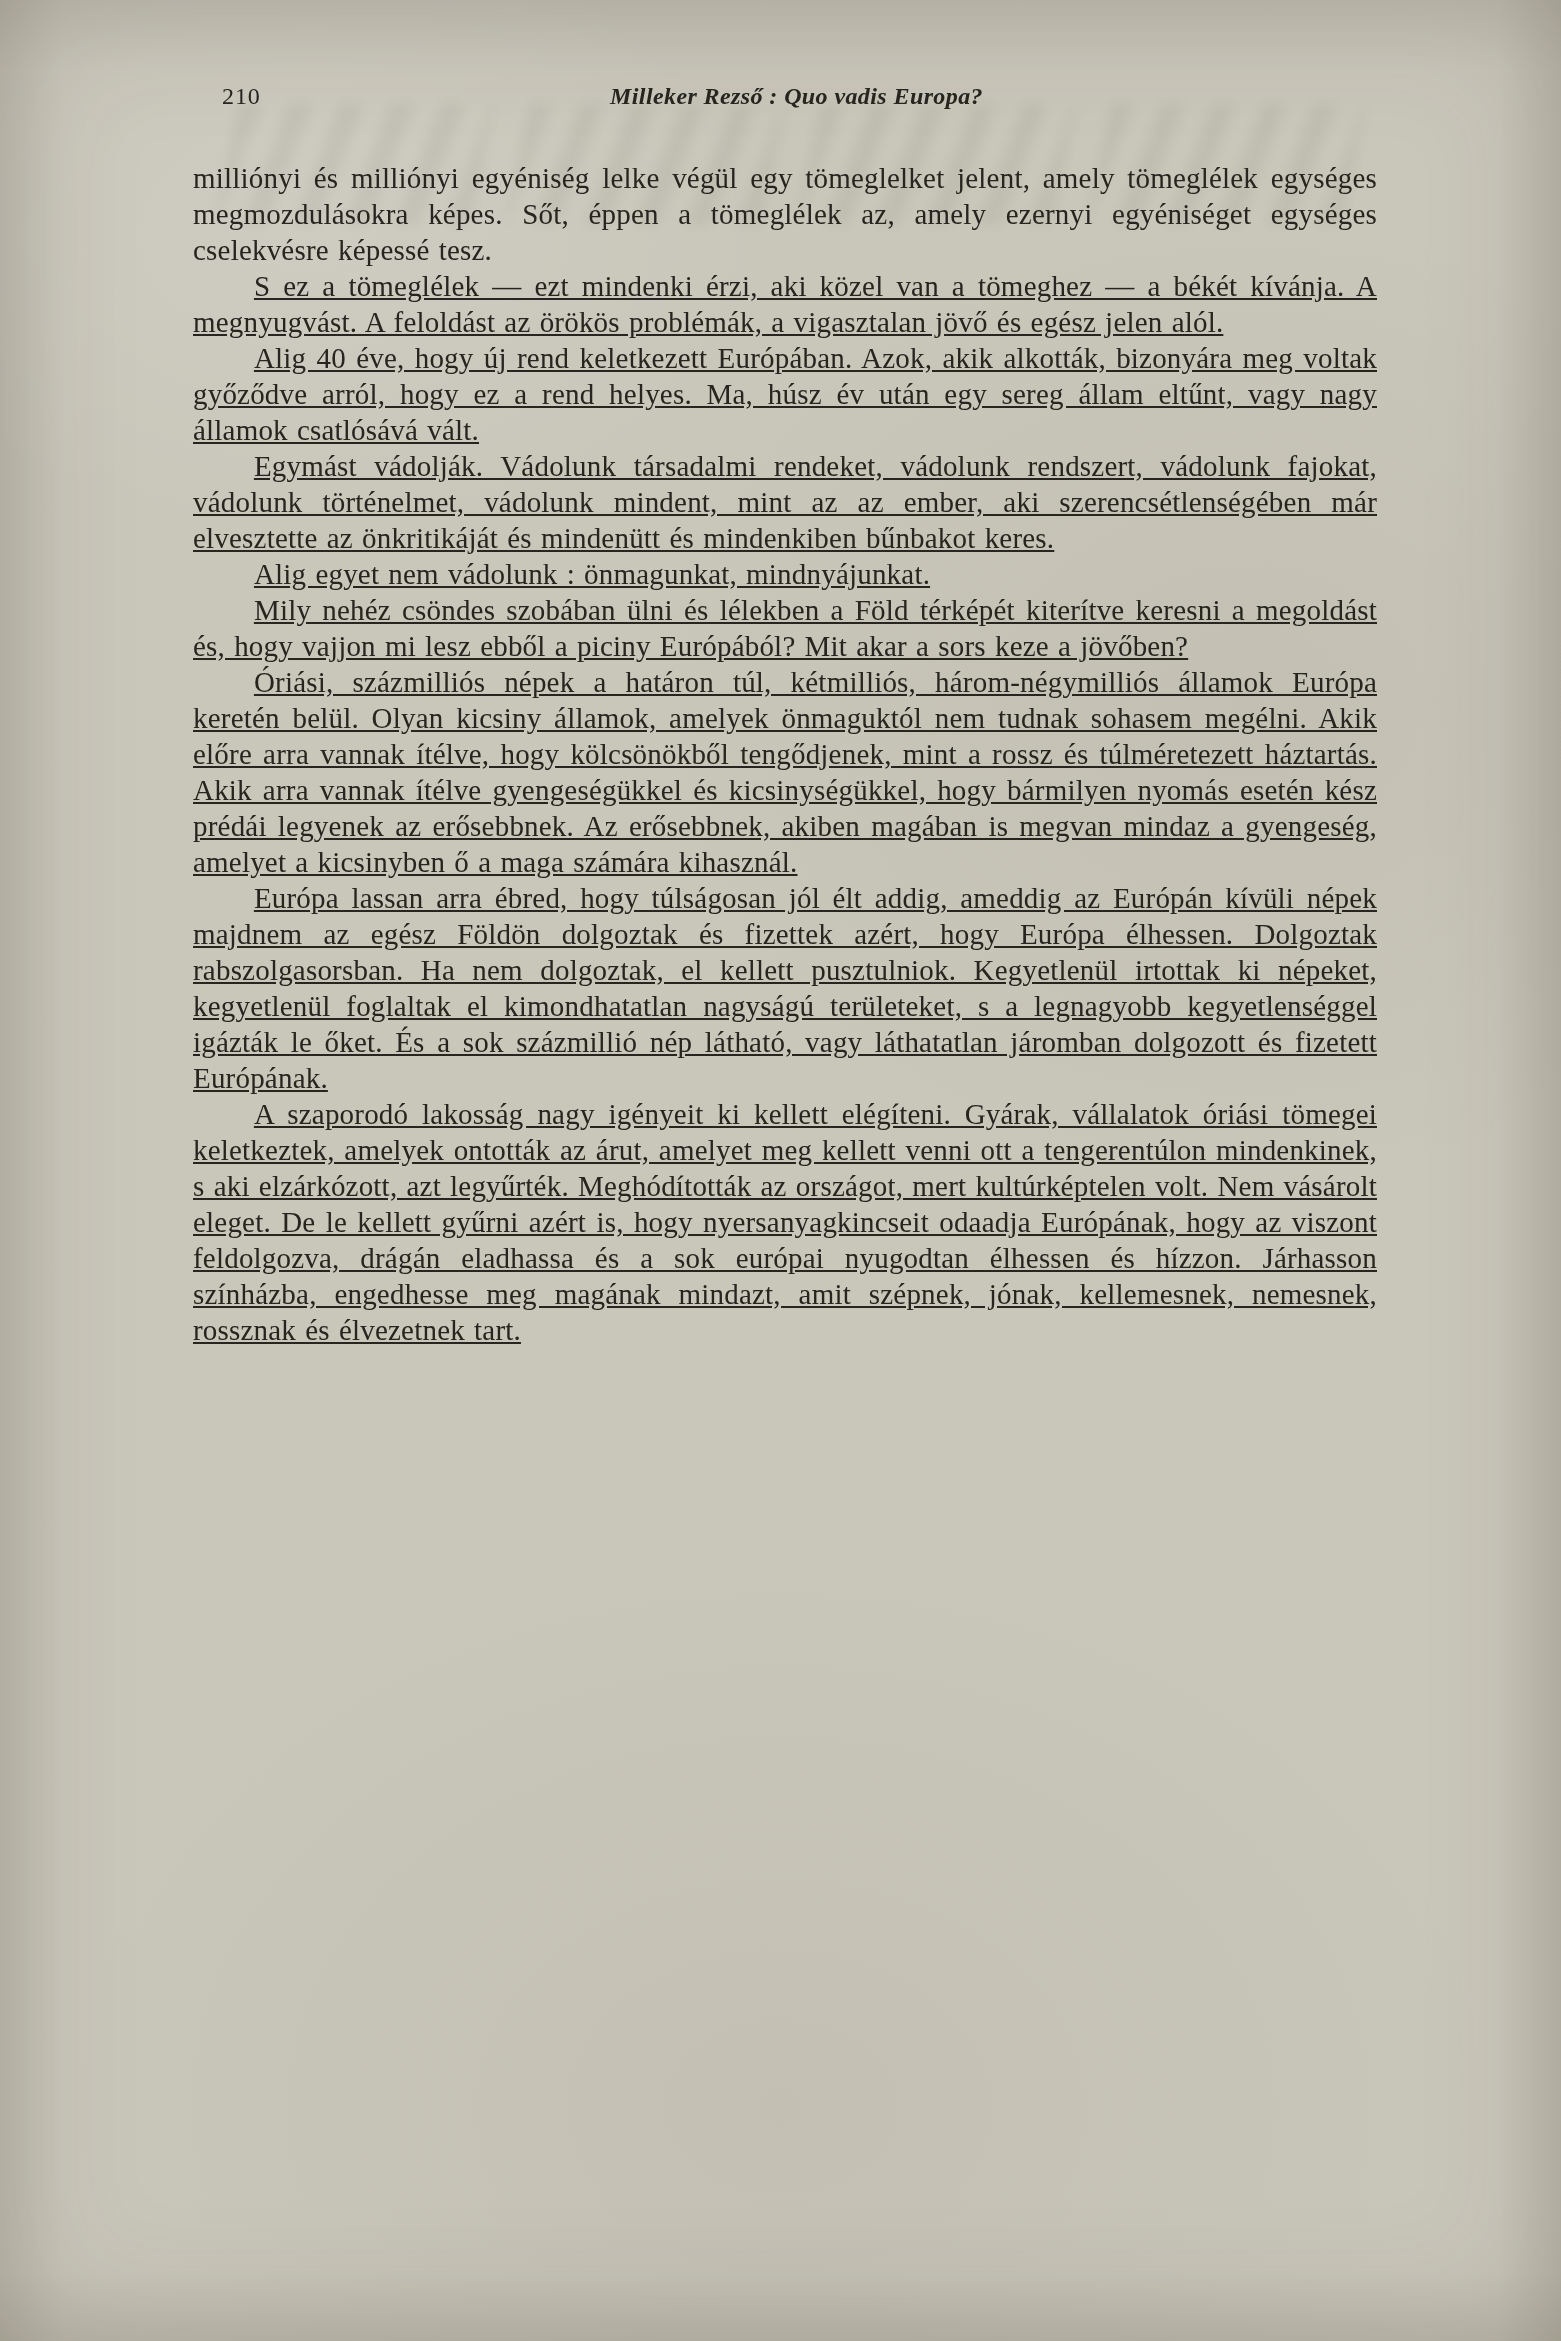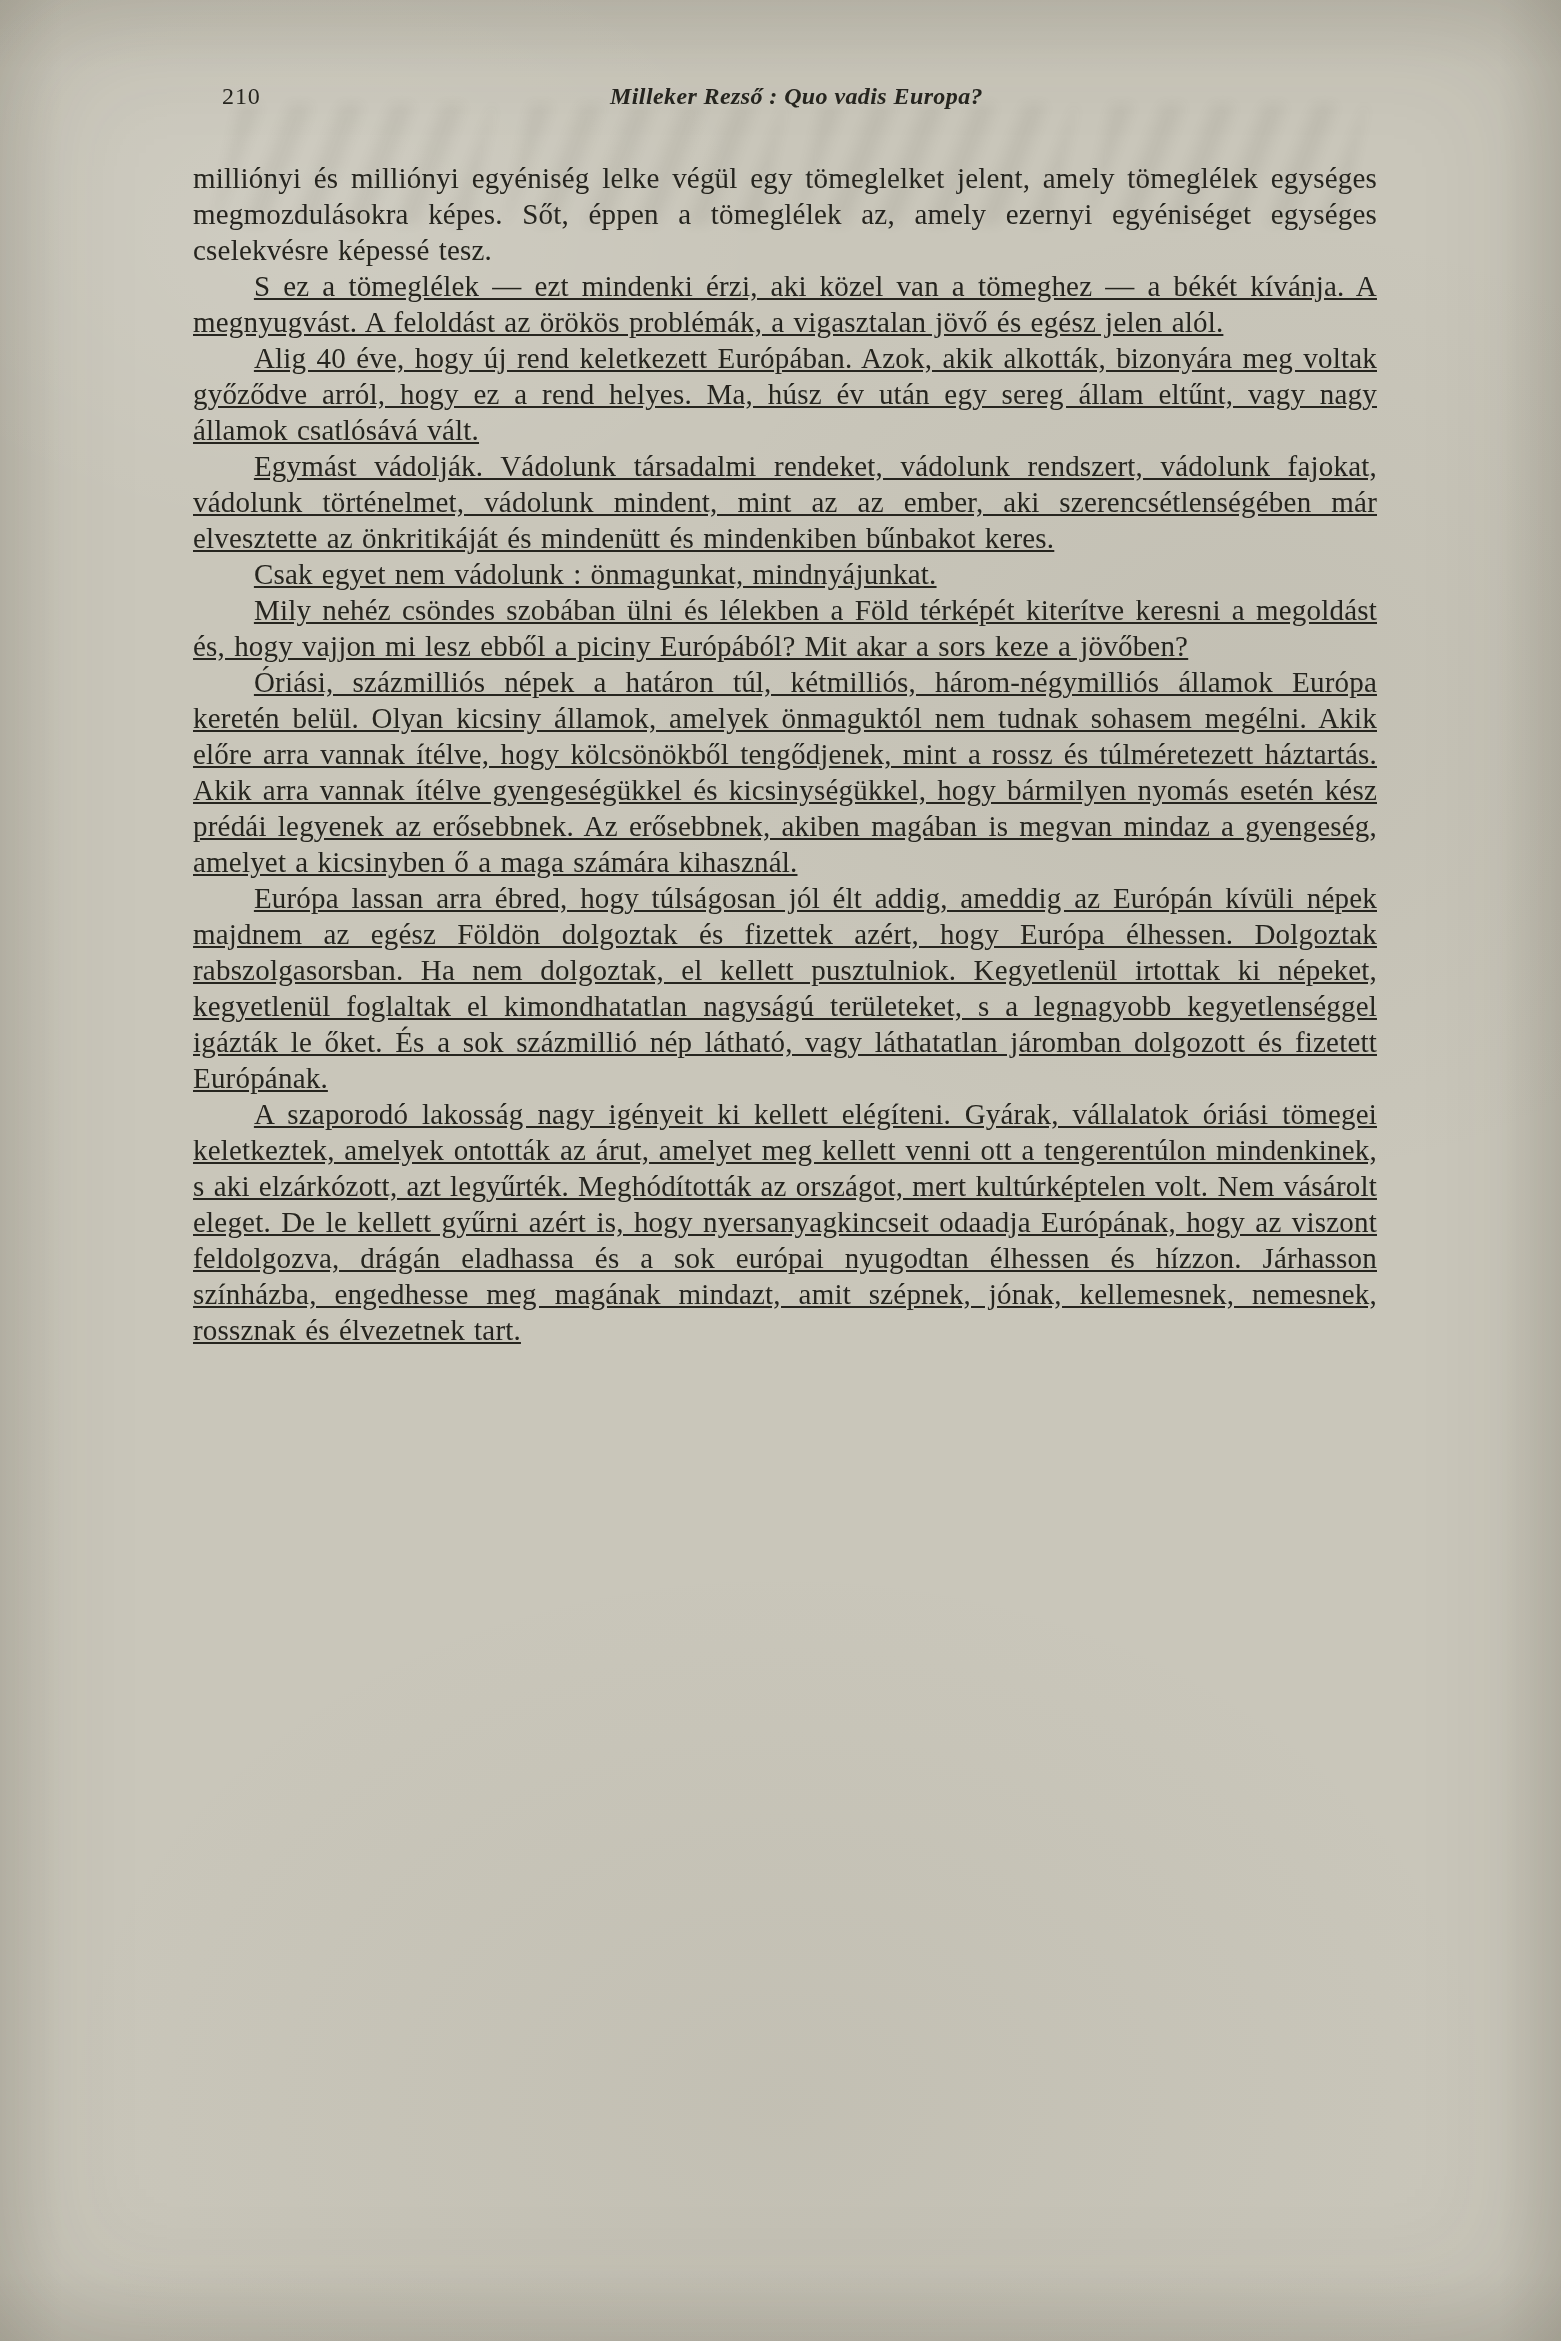--- a/index.html
+++ b/index.html
@@ -100,21 +100,21 @@
   <div class="running-header">
     <span class="page-number">210</span>
     <span class="header-title">Milleker Rezső : Quo vadis Europa?</span>
   </div>
 
   <div class="text-block">
     <p>milliónyi és milliónyi egyéniség lelke végül egy tömeglelket jelent, amely tömeglélek egységes megmozdulásokra képes. Sőt, éppen a tömeglélek az, amely ezernyi egyéniséget egységes cselekvésre képessé tesz.</p>
     <p class="indent">S ez a tömeglélek — ezt mindenki érzi, aki közel van a tömeghez — a békét kívánja. A megnyugvást. A feloldást az örökös problémák, a vigasztalan jövő és egész jelen alól.</p>
     <p class="indent">Alig 40 éve, hogy új rend keletkezett Európában. Azok, akik alkották, bizonyára meg voltak győződve arról, hogy ez a rend helyes. Ma, húsz év után egy sereg állam eltűnt, vagy nagy államok csatlósává vált.</p>
     <p class="indent">Egymást vádolják. Vádolunk társadalmi rendeket, vádolunk rendszert, vádolunk fajokat, vádolunk történelmet, vádolunk mindent, mint az az ember, aki szerencsétlenségében már elvesztette az önkritikáját és mindenütt és mindenkiben bűnbakot keres.</p>
-    <p class="indent">Csak egyet nem vádolunk : önmagunkat, mindnyájunkat.</p>
+    <p class="indent">Alig egyet nem vádolunk : önmagunkat, mindnyájunkat.</p>
     <p class="indent">Mily nehéz csöndes szobában ülni és lélekben a Föld térképét kiterítve keresni a megoldást és, hogy vajjon mi lesz ebből a piciny Európából? Mit akar a sors keze a jövőben?</p>
     <p class="indent">Óriási, százmilliós népek a határon túl, kétmilliós, három-négymilliós államok Európa keretén belül. Olyan kicsiny államok, amelyek önmaguktól nem tudnak sohasem megélni. Akik előre arra vannak ítélve, hogy kölcsönökből tengődjenek, mint a rossz és túlméretezett háztartás. Akik arra vannak ítélve gyengeségükkel és kicsinységükkel, hogy bármilyen nyomás esetén kész prédái legyenek az erősebbnek. Az erősebbnek, akiben magában is megvan mindaz a gyengeség, amelyet a kicsinyben ő a maga számára kihasznál.</p>
     <p class="indent">Európa lassan arra ébred, hogy túlságosan jól élt addig, ameddig az Európán kívüli népek majdnem az egész Földön dolgoztak és fizettek azért, hogy Európa élhessen. Dolgoztak rabszolgasorsban. Ha nem dolgoztak, el kellett pusztulniok. Kegyetlenül irtottak ki népeket, kegyetlenül foglaltak el kimondhatatlan nagyságú területeket, s a legnagyobb kegyetlenséggel igázták le őket. És a sok százmillió nép látható, vagy láthatatlan járomban dolgozott és fizetett Európának.</p>
     <p class="indent">A szaporodó lakosság nagy igényeit ki kellett elégíteni. Gyárak, vállalatok óriási tömegei keletkeztek, amelyek ontották az árut, amelyet meg kellett venni ott a tengerentúlon mindenkinek, s aki elzárkózott, azt legyűrték. Meghódították az országot, mert kultúrképtelen volt. Nem vásárolt eleget. De le kellett gyűrni azért is, hogy nyersanyagkincseit odaadja Európának, hogy az viszont feldolgozva, drágán eladhassa és a sok európai nyugodtan élhessen és hízzon. Járhasson színházba, engedhesse meg magának mindazt, amit szépnek, jónak, kellemesnek, nemesnek, rossznak és élvezetnek tart.</p>
   </div>
 
 </div>
 
 
 </body></html>

